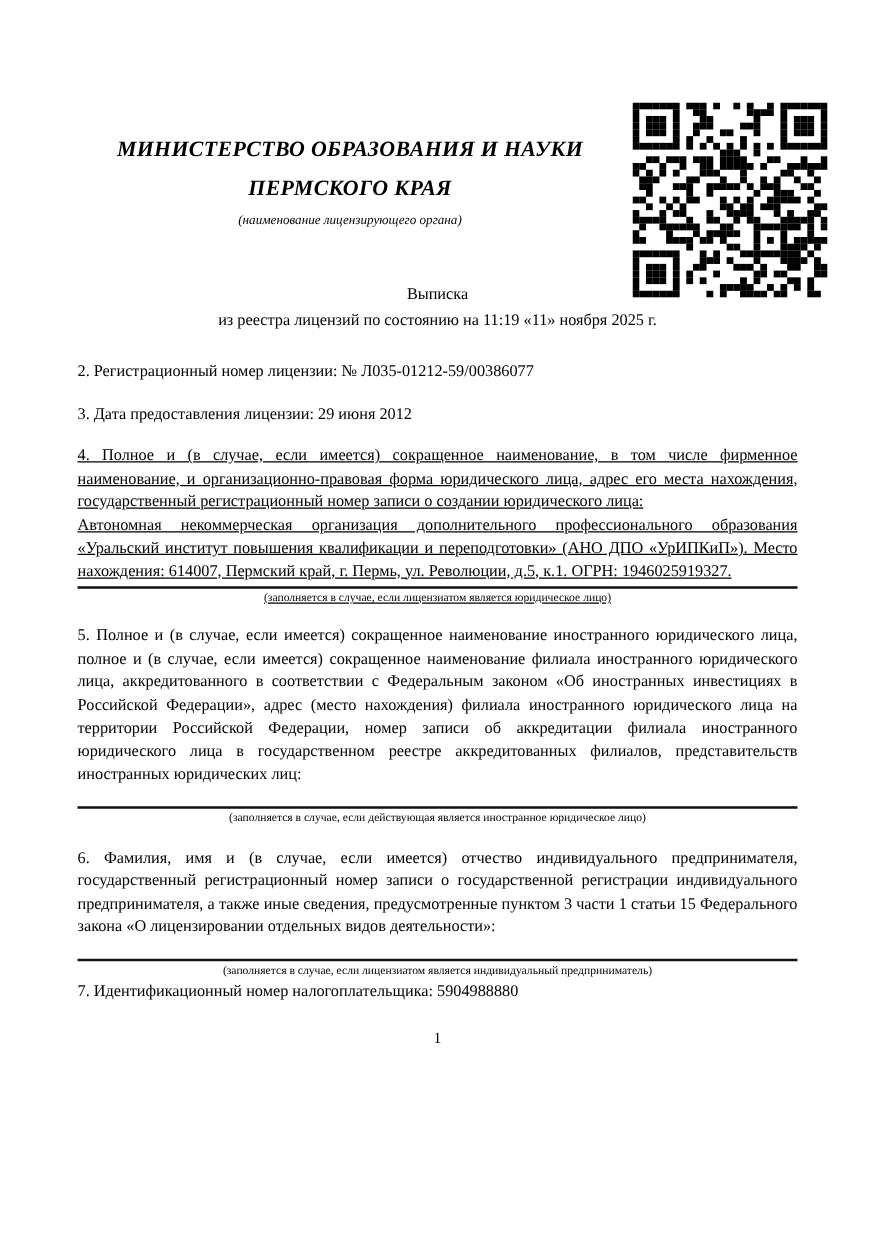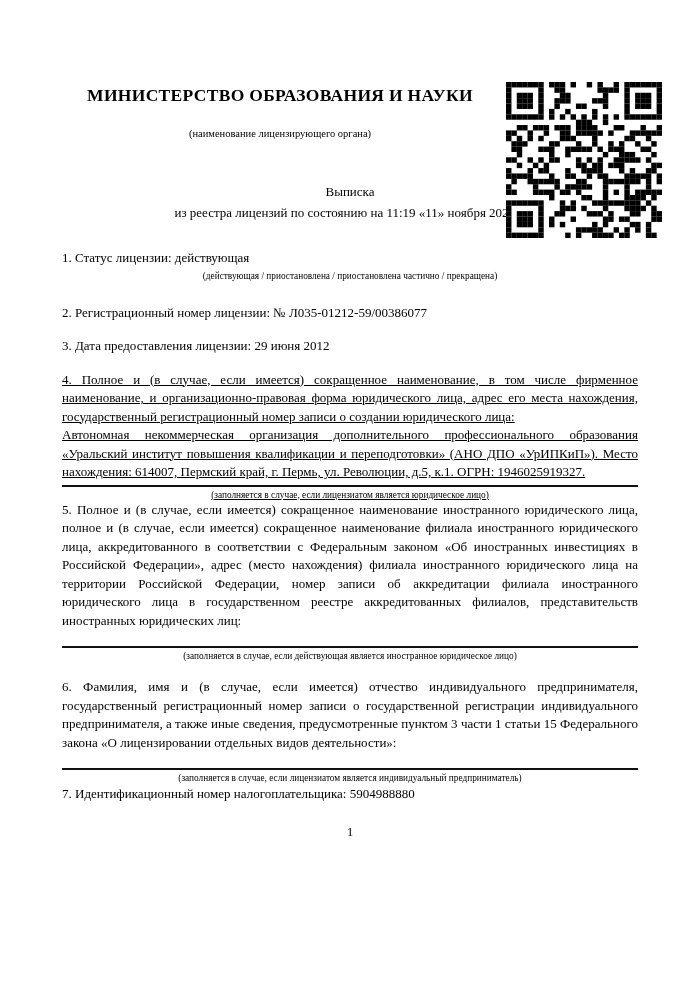--- a/index.html
+++ b/index.html
@@ -15,33 +15,34 @@
     overflow: hidden;
   }
   .qr-box {
     position: absolute;
     top: 82px;
     left: 506px;
     width: 156px;
     height: 156px;
   }
   .ministry {
-    padding-top: 80px;
+    padding-top: 104px;
     margin-left: 62px;
     width: 436px;
     text-align: center;
+    font-style: italic;
   }
   .ministry-name {
     font-weight: bold;
     font-size: 17.5px;
     line-height: 31px;
     letter-spacing: 0.3px;
   }
   .ministry-caption {
-    margin-top: 15px;
+    margin-top: 3px;
     font-size: 10.5px;
     line-height: 15px;
   }
   .content {
     padding: 0 62px;
   }
   .doc-title {
     margin-top: 40px;
     text-align: center;
     font-size: 13px;
@@ -61,21 +62,21 @@
   .rule {
     height: 0;
     border-top: 2px solid #111;
   }
   .rule.gap { margin-top: 16px; }
   .rule.tight { margin-top: 3px; }
   .mt-i1 { margin-top: 26px; }
   .mt-i2 { margin-top: 22px; }
   .mt-i3 { margin-top: 15px; }
   .mt-i4 { margin-top: 15px; text-decoration: underline; }
-  .mt-i5 { }
+  .mt-i5 { margin-top: 14px; }
   .mt-i6 { margin-top: 16px; }
   .mt-i7 { margin-top: 1px; }
   .page-number {
     margin-top: 20px;
     text-align: center;
     font-size: 12.5px;
     line-height: 16px;
   }
 </style>
 </head>
@@ -479,34 +480,31 @@
         <rect x="96.83" y="150.62" width="5.44" height="5.44" fill="#000"></rect>
         <rect x="102.21" y="150.62" width="5.44" height="5.44" fill="#000"></rect>
         <rect x="112.97" y="150.62" width="5.44" height="5.44" fill="#000"></rect>
         <rect x="118.34" y="150.62" width="5.44" height="5.44" fill="#000"></rect>
         <rect x="139.86" y="150.62" width="5.44" height="5.44" fill="#000"></rect>
         <rect x="145.24" y="150.62" width="5.44" height="5.44" fill="#000"></rect>
       </svg></div>
 
   <header class="ministry">
     <div class="ministry-name">МИНИСТЕРСТВО ОБРАЗОВАНИЯ И НАУКИ</div>
+    <div class="ministry-name">ПЕРМСКОГО КРАЯ</div>
     <div class="ministry-caption">(наименование лицензирующего органа)</div>
   </header>
 
   <main class="content">
 
     <div class="doc-title">
       <div>Выписка</div>
       <div>из реестра лицензий по состоянию на 11:19 «11» ноября 2025 г.</div>
     </div>
 
-    <section class="mt-i1">
-      <p class="p">1. Статус лицензии: действующая</p>
-      <p class="caption">(действующая / приостановлена / приостановлена частично / прекращена)</p>
-    </section>
 
     <section class="mt-i2">
       <p class="p">2. Регистрационный номер лицензии: № Л035-01212-59/00386077</p>
     </section>
 
     <section class="mt-i3">
       <p class="p">3. Дата предоставления лицензии: 29 июня 2012</p>
     </section>
 
     <section class="mt-i4">

